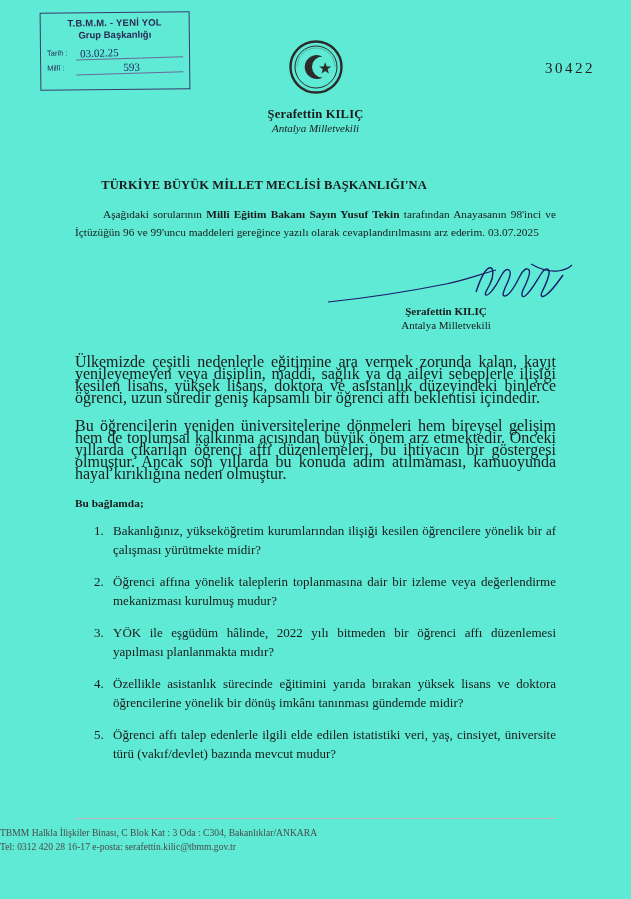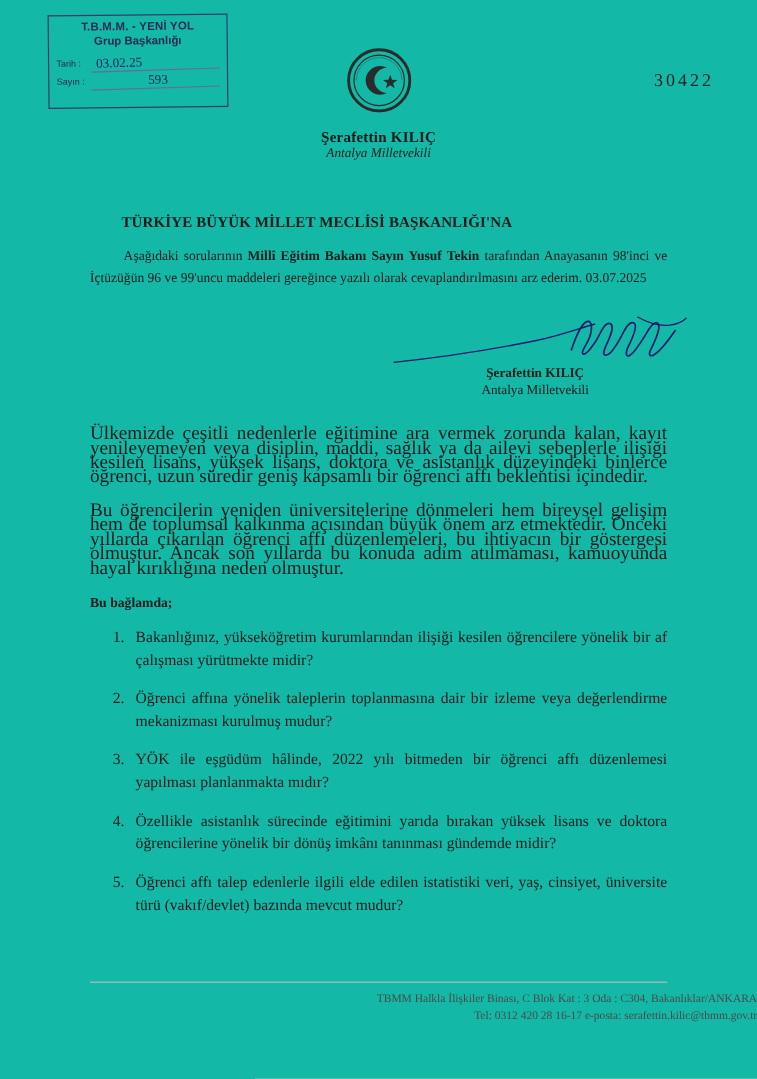--- a/index.html
+++ b/index.html
@@ -15,21 +15,21 @@
     color: #1a1a1a;
     position: relative;
     overflow: hidden;
   }
 
   .page {
     position: absolute;
     left: 0; top: 0;
     width: 631px;
     height: 899px;
-    background: #14b8a6;
+    background: #5eead4;
   }
 
   
   .stamp {
     position: absolute;
     left: 40px;
     top: 12px;
     width: 150px;
     height: 78px;
     border: 1px solid #3a3a6e;
@@ -211,40 +211,40 @@
     left: 75px;
     top: 818px;
     width: 481px;
     border-top: 1px solid #b9b9b9;
   }
   .footer {
     position: absolute;
     left: 0;
     top: 826px;
     width: 631px;
-    text-align: right;
+    text-align: left;
     font-size: 9.6px;
     color: #4a4a4a;
     line-height: 14px;
   }
 </style>
 </head>
 <body>
 
 <div class="page">
 
   <div class="stamp">
     <div class="stamp-line1">T.B.M.M. - YENİ YOL</div>
     <div class="stamp-line2">Grup Başkanlığı</div>
     <div class="stamp-row">
       <span class="lbl">Tarih :</span>
       <span class="val">03.02.25</span>
     </div>
     <div class="stamp-row">
-      <span class="lbl">Sayın :</span>
+      <span class="lbl">Millî :</span>
       <span class="val center">593</span>
     </div>
   </div>
 
   <div class="docnum">30422</div>
 
   <div class="emblem">
     <svg width="54" height="54" viewBox="0 0 54 54" xmlns="http://www.w3.org/2000/svg">
       <circle cx="27" cy="27" r="25.5" fill="none" stroke="#2b2b2b" stroke-width="2.4"></circle>
       <circle cx="27" cy="27" r="21" fill="none" stroke="#2b2b2b" stroke-width="1"></circle>

